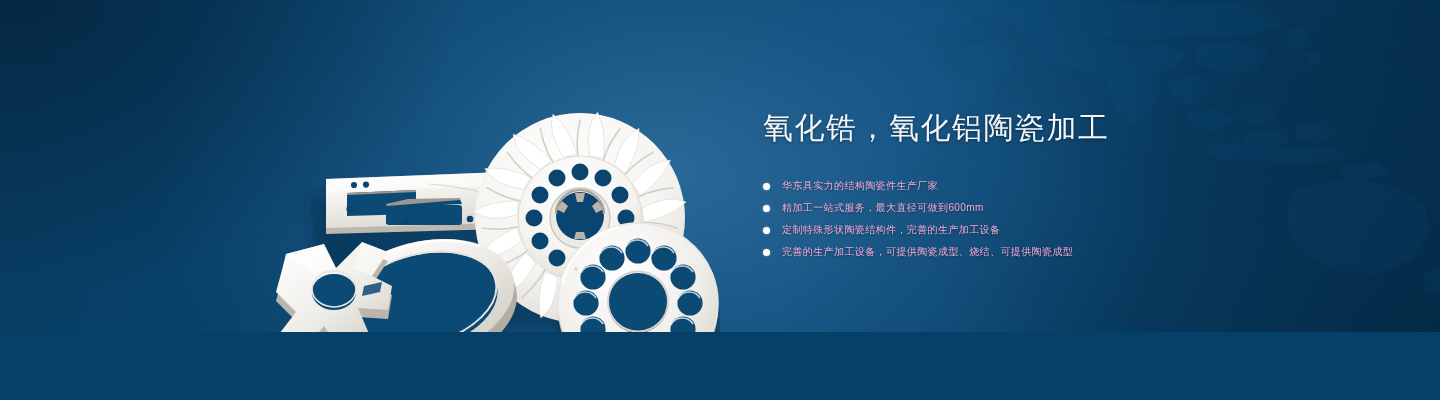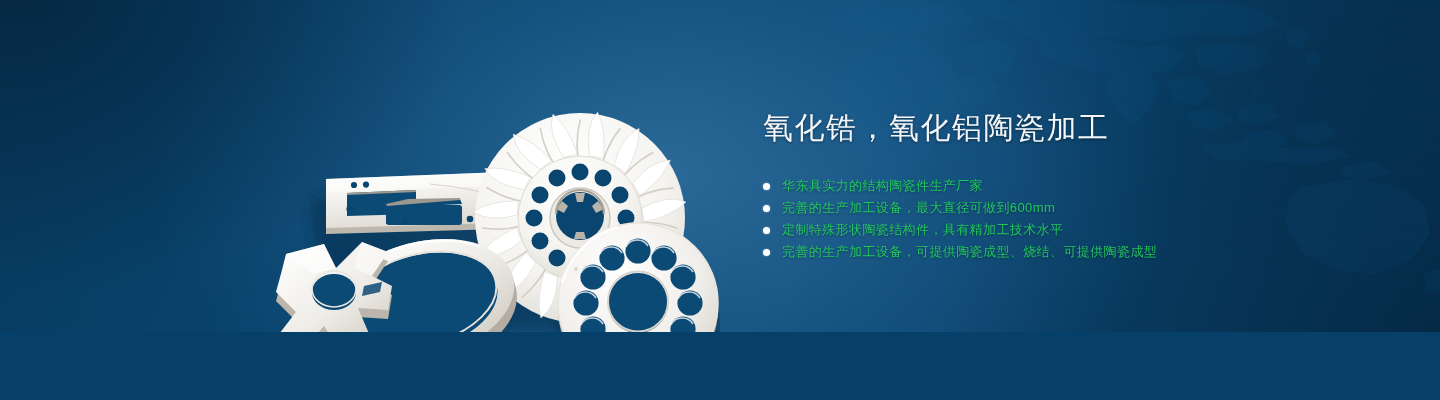--- a/index.html
+++ b/index.html
@@ -71,23 +71,23 @@
   }
   .dot {
     width:7px; height:7px;
     border-radius:50%;
     background:#ffffff;
     flex:0 0 auto;
     margin-right:12px;
     box-shadow:0 0 2px rgba(255,255,255,0.5);
   }
   .bullet-text {
-    font-size:13px;
+    font-size:10px;
     line-height:22px;
-    color:#22c55e;
+    color:#f9a8d4;
     letter-spacing:0.4px;
     white-space:nowrap;
     text-shadow:0 1px 2px rgba(0,0,0,0.35);
   }
 </style>
 </head>
 <body>
 
 <div class="banner">
 
@@ -434,25 +434,25 @@
 
     <h1 class="headline">氧化锆，氧化铝陶瓷加工</h1>
 
     <ul class="bullets">
       <li class="bullet">
         <span class="dot"></span>
         <span class="bullet-text">华东具实力的结构陶瓷件生产厂家</span>
       </li>
       <li class="bullet">
         <span class="dot"></span>
-        <span class="bullet-text">完善的生产加工设备，最大直径可做到600mm</span>
+        <span class="bullet-text">精加工一站式服务，最大直径可做到600mm</span>
       </li>
       <li class="bullet">
         <span class="dot"></span>
-        <span class="bullet-text">定制特殊形状陶瓷结构件，具有精加工技术水平</span>
+        <span class="bullet-text">定制特殊形状陶瓷结构件，完善的生产加工设备</span>
       </li>
       <li class="bullet">
         <span class="dot"></span>
         <span class="bullet-text">完善的生产加工设备，可提供陶瓷成型、烧结、可提供陶瓷成型</span>
       </li>
     </ul>
 
   </div>
 </div>
 

